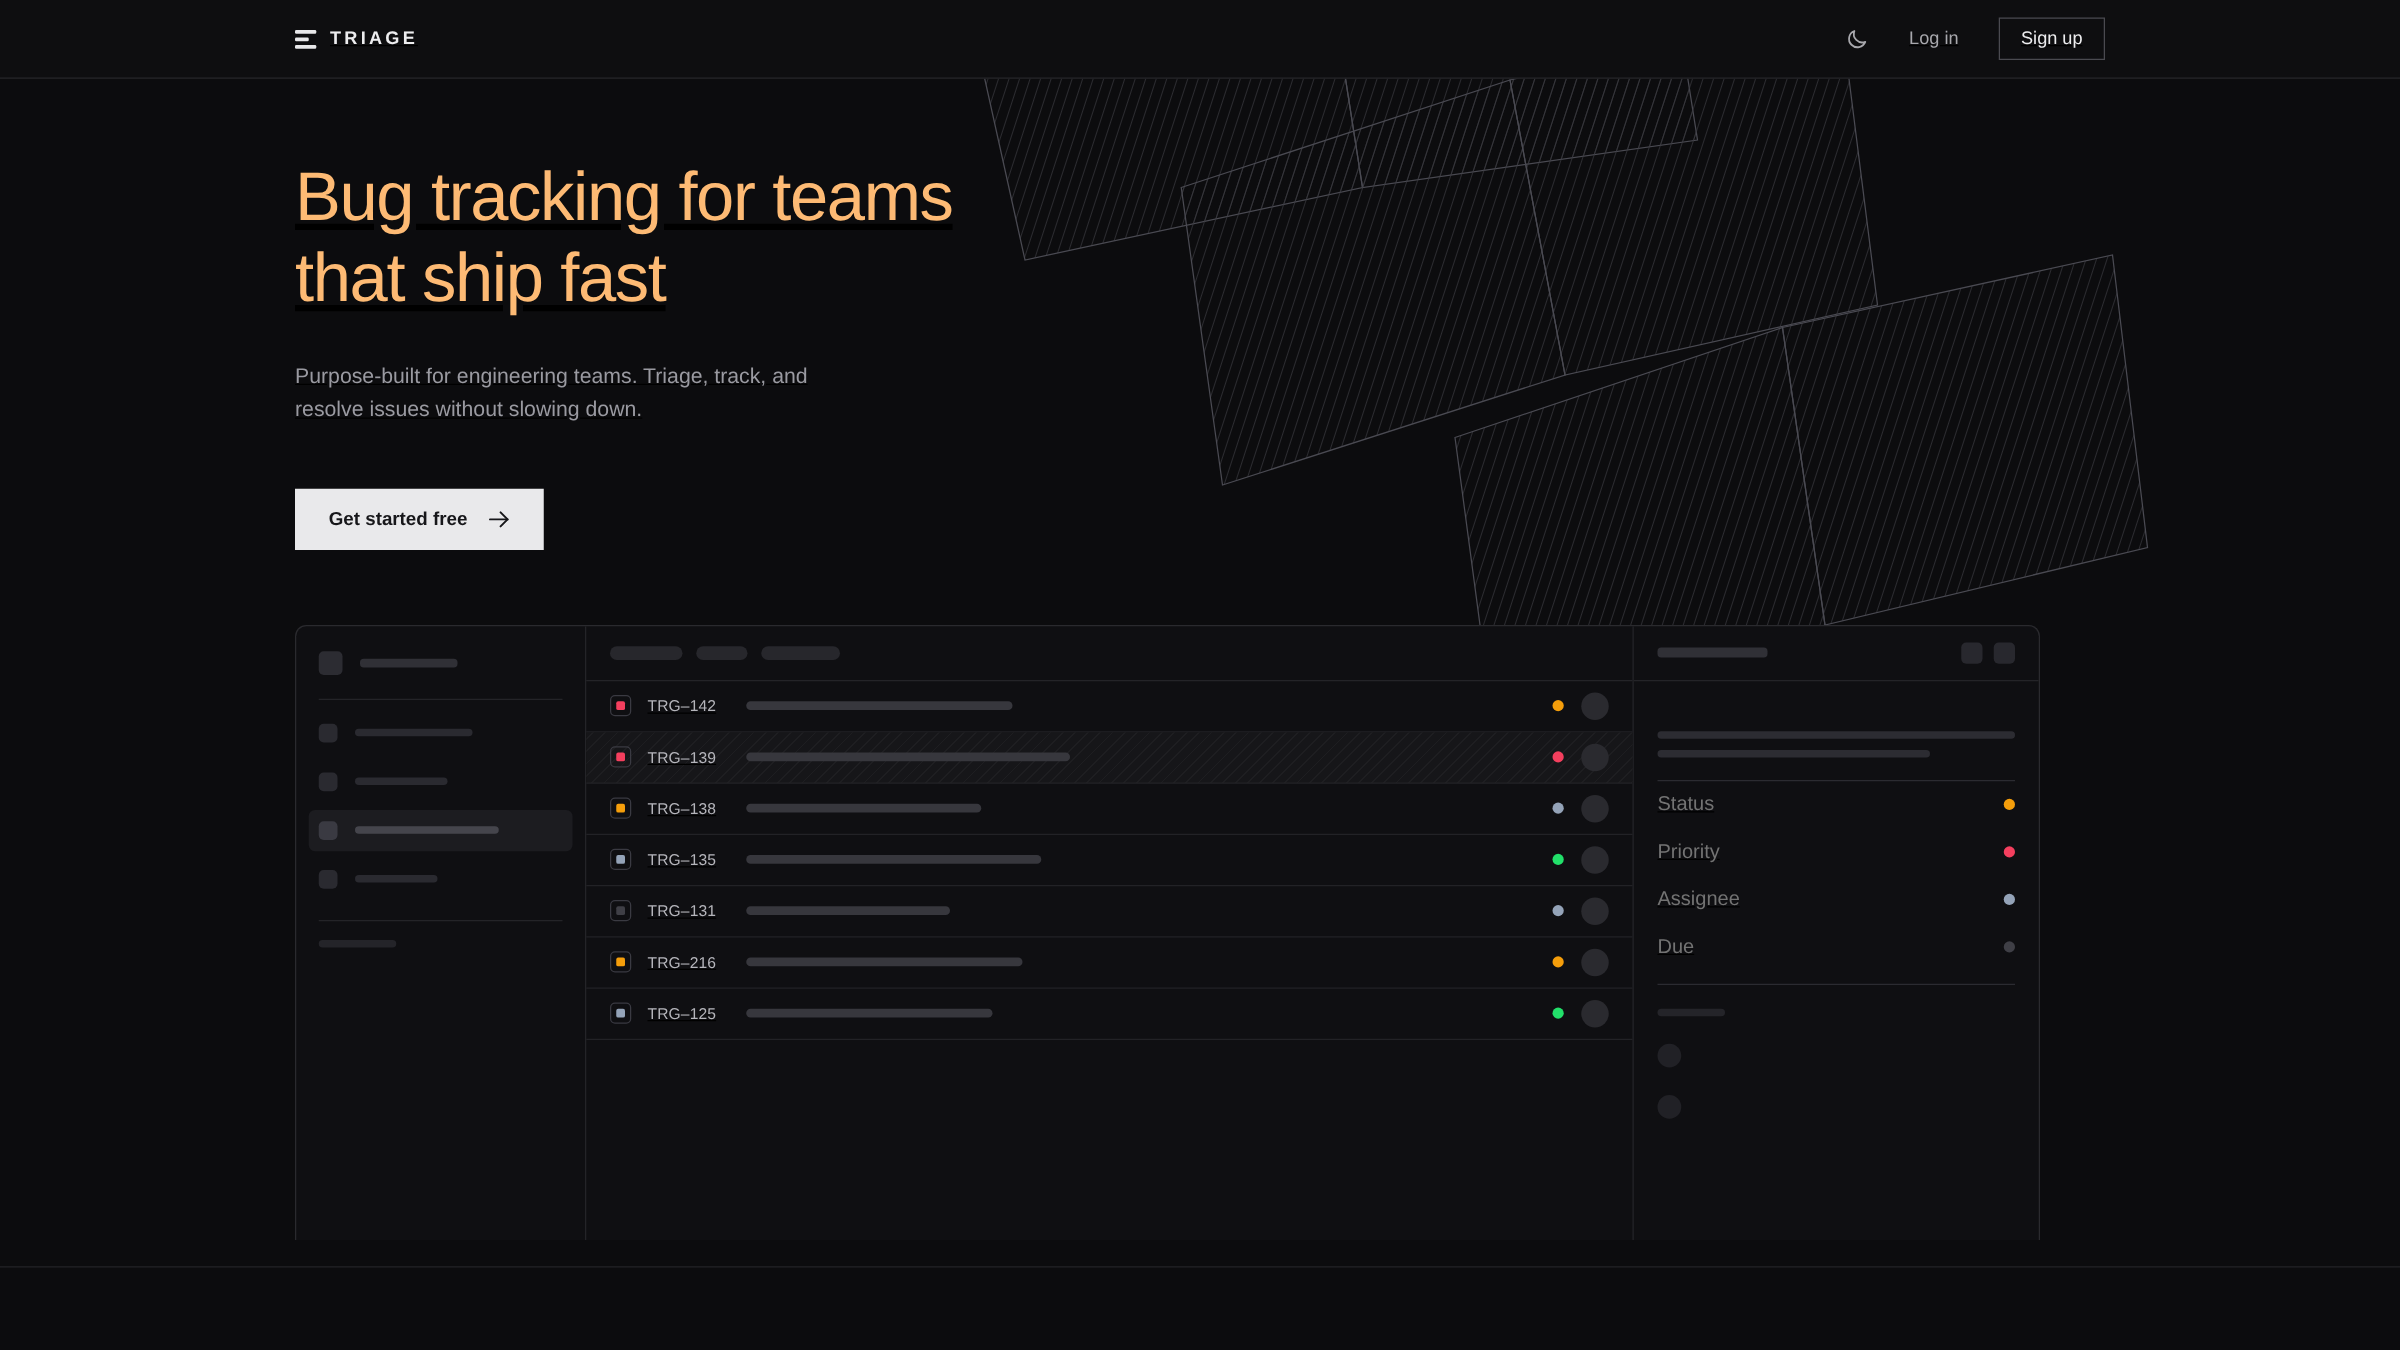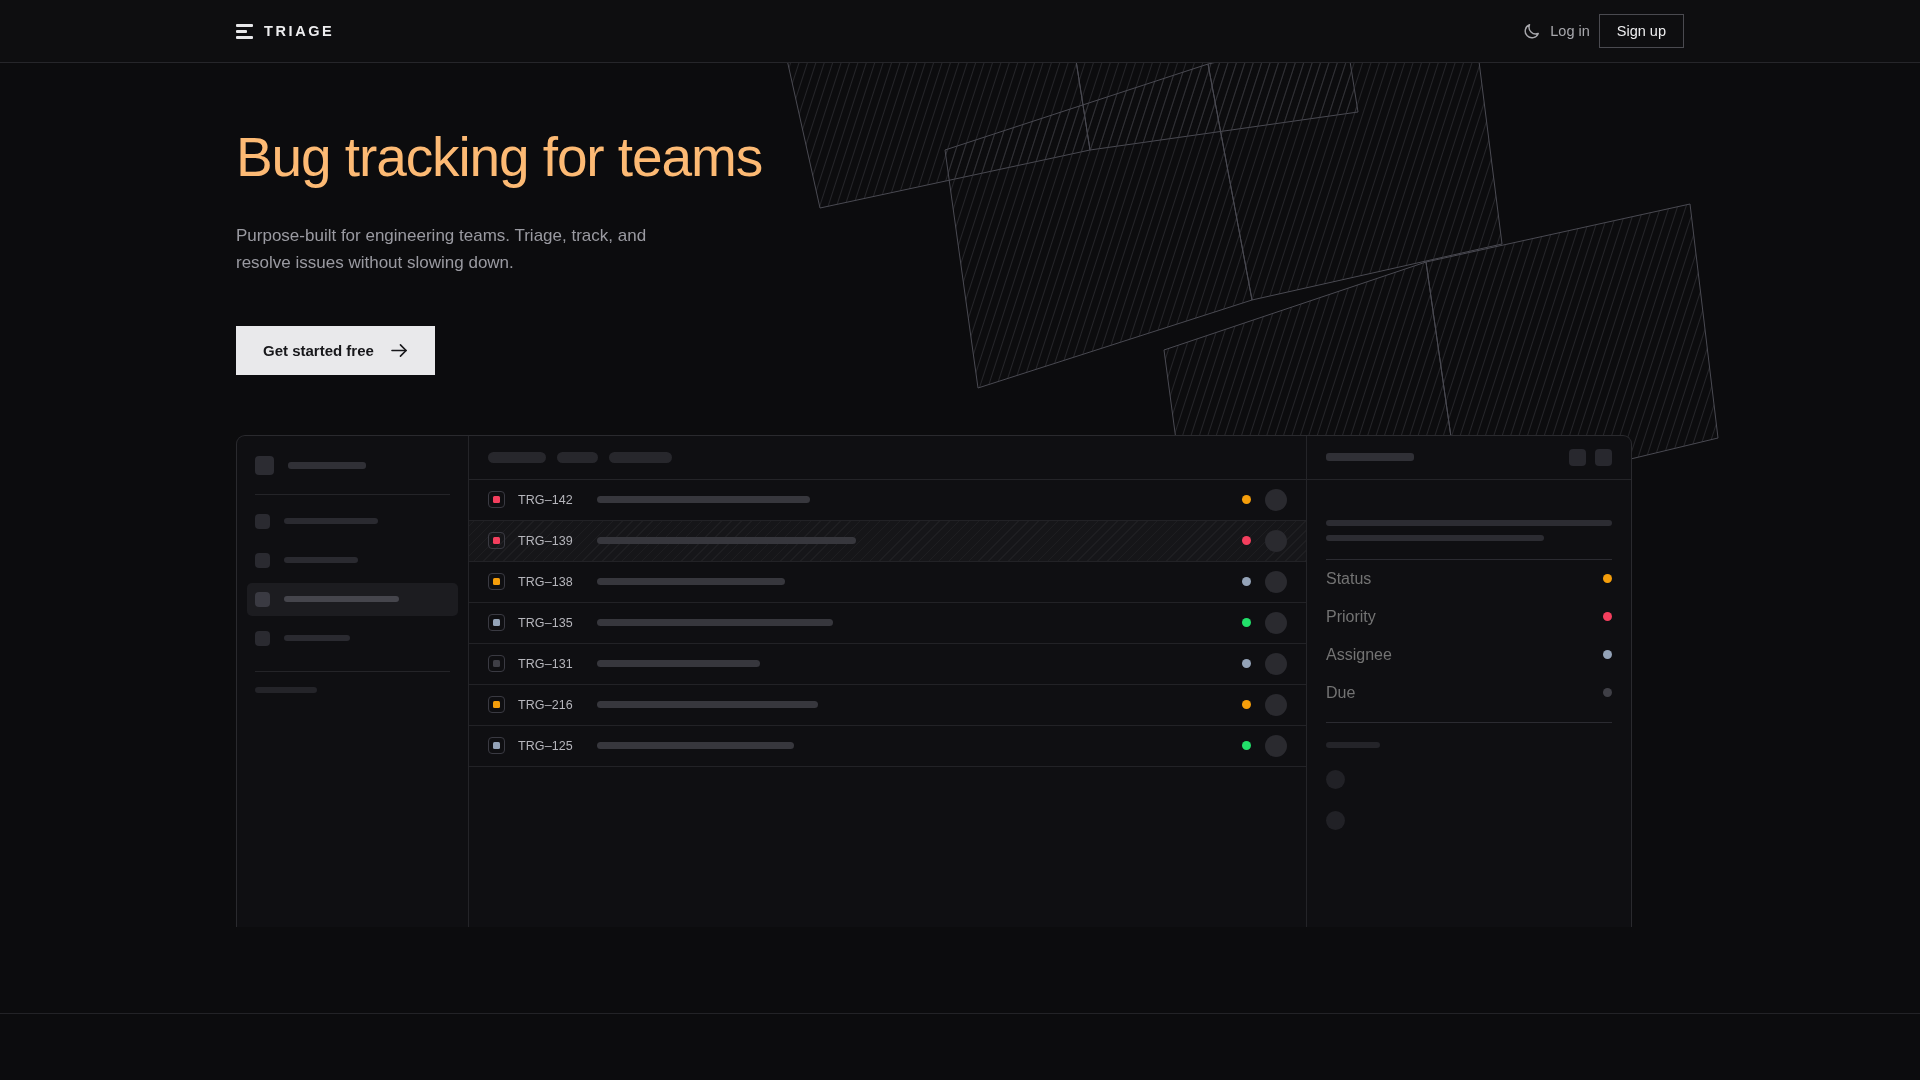--- a/index.html
+++ b/index.html
@@ -2,21 +2,21 @@
 <html><head>
 <meta charset="utf-8">
 <style>
   * { box-sizing: border-box; margin: 0; padding: 0; }
   html, body {
     width: 1920px; height: 1080px;
     background: #0c0c0e;
     font-family: "Liberation Sans", sans-serif;
     overflow: hidden;
   }
-  .page { position: relative; width: 1920px; height: 1080px; overflow: hidden; }
+  .page { position: relative; width: 1920px; height: 1080px; overflow: hidden; text-decoration: underline; }
 
   
   .decor { position: absolute; top: 0; right: 0; width: 1160px; height: 560px;
            pointer-events: none; z-index: 0; }
 
   
   .header {
     position: relative; z-index: 5;
     height: 63px; width: 100%;
     border-bottom: 1px solid #26262a;
@@ -26,21 +26,21 @@
   }
   .brand { display: flex; align-items: center; gap: 11px; }
   .brand-mark { display: flex; flex-direction: column; gap: 3px; width: 17px; }
   .brand-mark i { display: block; height: 3px; background: #e8e8ea; border-radius: 1px; }
   .brand-mark i:nth-child(1) { width: 17px; }
   .brand-mark i:nth-child(2) { width: 11px; }
   .brand-mark i:nth-child(3) { width: 17px; }
   .brand-name {
     color: #ededef; font-size: 14.5px; font-weight: bold; letter-spacing: 2.6px;
   }
-  .header-right { margin-left: auto; display: flex; align-items: center; gap: 9px; }
+  .header-right { margin-left: auto; display: flex; align-items: center; gap: 32px; }
   .icon-moon { width: 19px; height: 19px; display: block; cursor: pointer; }
   .login-link { color: #a8a8ad; font-size: 14.5px; text-decoration: none; cursor: pointer; }
   .signup-btn {
     color: #ededef; font-size: 14.5px;
     border: 1px solid #4a4a50; background: transparent;
     padding: 8px 17px; cursor: pointer;
     font-family: "Liberation Sans", sans-serif;
   }
 
   
@@ -189,20 +189,21 @@
         <path d="M20.5 14.5A8.5 8.5 0 0 1 9.5 3.5a8.5 8.5 0 1 0 11 11z"></path>
       </svg>
       <a class="login-link" href="#">Log in</a>
       <button class="signup-btn">Sign up</button>
     </div>
   </div>
 
   <div class="hero">
     <h1>
       <span>Bug tracking for teams</span><br>
+      <span>that ship fast</span>
     </h1>
     <p>
       <span>Purpose-built for engineering teams. Triage, track, and</span><br>
       <span>resolve issues without slowing down.</span>
     </p>
     <button class="cta">
       <span>Get started free</span>
       <svg width="17" height="15" viewBox="0 0 18 16" fill="none" stroke="#17171a" stroke-width="1.7" stroke-linecap="round" stroke-linejoin="round">
         <line x1="1" y1="8" x2="16" y2="8"></line>
           <polyline points="10,2 16,8 10,14"></polyline>

